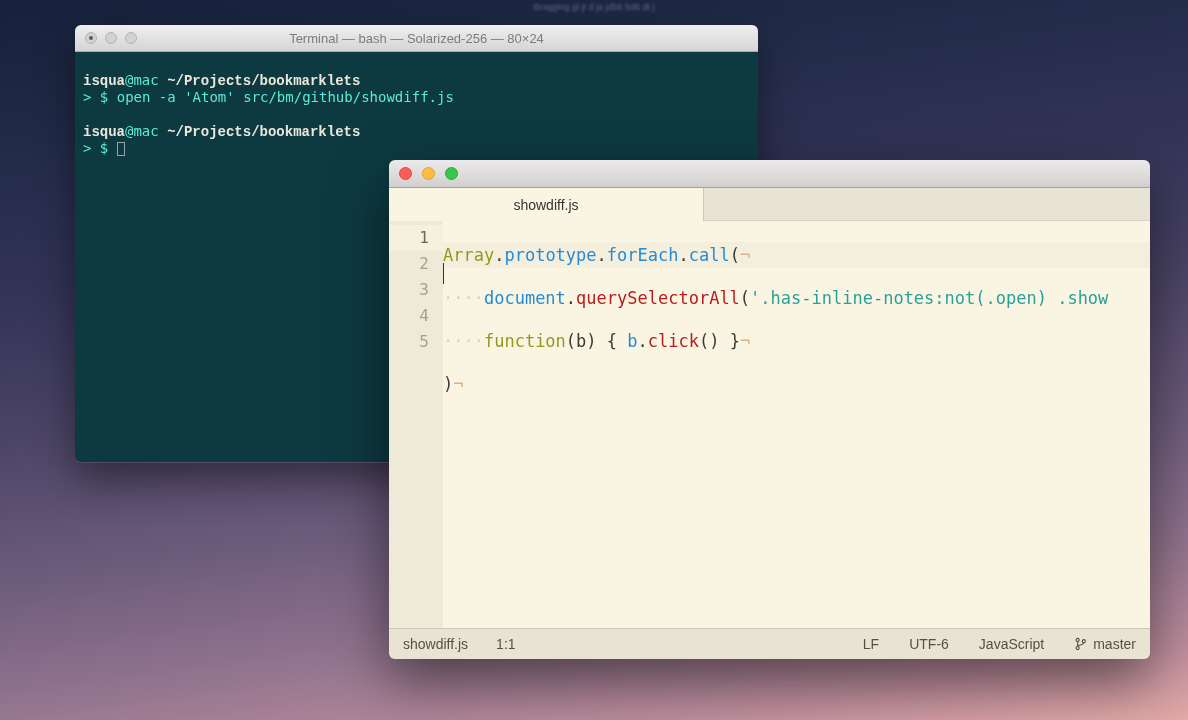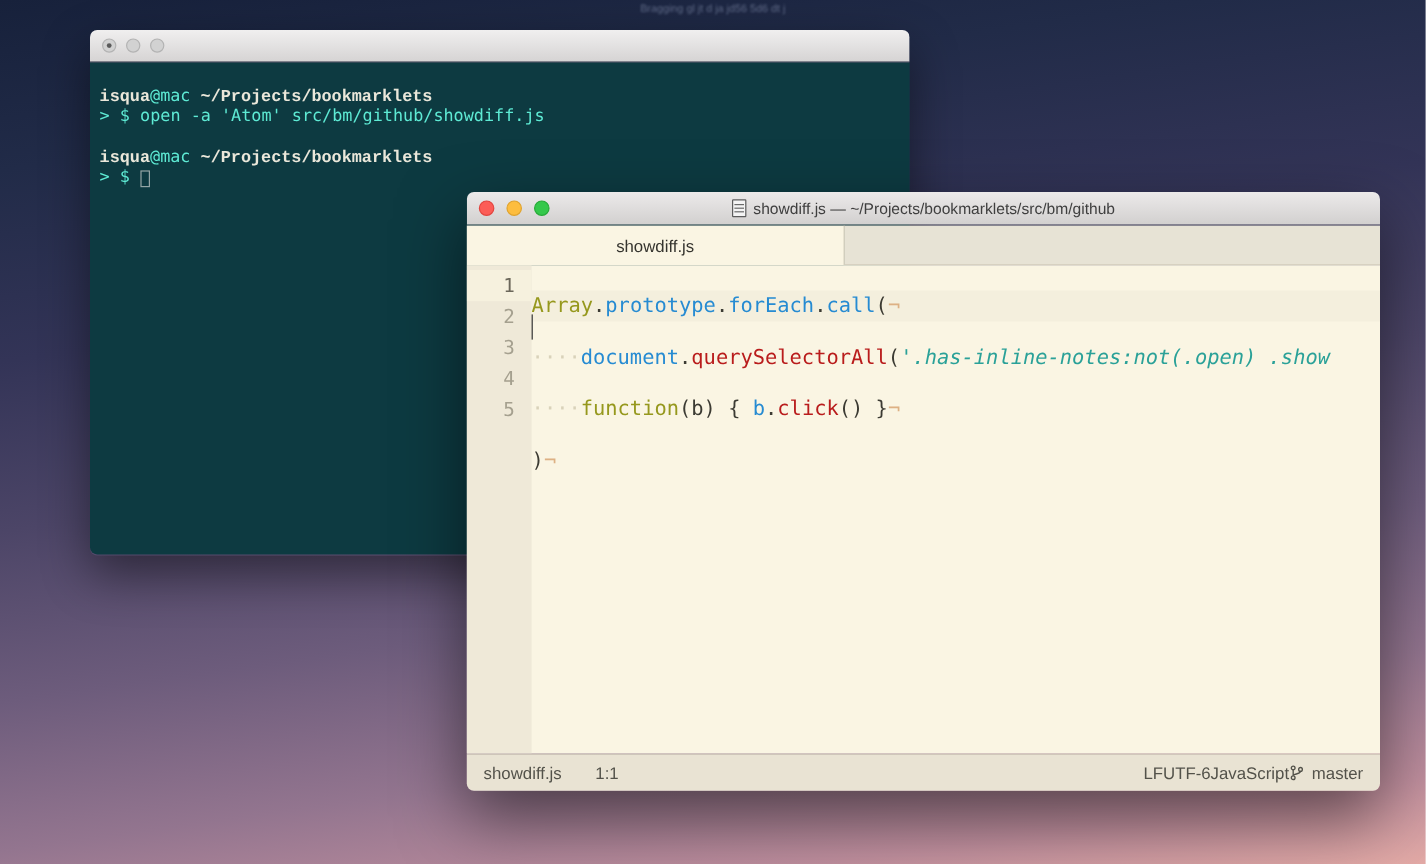--- a/index.html
+++ b/index.html
@@ -106,71 +106,64 @@
     font-size:16px; text-align:right; padding-top:4px; flex:none;
   }
   .g-row { height:26px; padding-right:14px; }
   .g-row.active { background:#f6f1de; color:#6b675a; }
   .code { flex:1; padding-top:4px; white-space:pre; overflow:hidden; }
   .c-row { height:26px;margin-top:17px; }
   .c-row.active { background:rgba(0,0,0,0.025); }
   .tok-plain  { color:#3c3b33; }
   .tok-blue   { color:#268bd2; }
   .tok-purple { color:#b91c1c; }
-  .tok-teal   { color:#2aa198;font-style:italic; }
+  .tok-teal   { color:#2aa198; }
   .tok-olive  { color:#96981d; }
   .tok-invis  { color:#d9d2ba; }
   .tok-eol    { color:#ddb184; }
   .tok-caret  { display:inline-block; width:0; position:relative; }
   .tok-caret::after {
     content:''; position:absolute; left:-1px; top:2px;
     width:2px; height:21px; background:#333;
   }
 
   .ed-statusbar {
     height:31px; flex:none; background:#e9e3d3; border-top:1px solid #ccc6b5;
     border-radius:0 0 6px 6px;
     display:flex; align-items:center; padding:0 14px;
     font-size:14px; color:#53524a;
   }
   .sb-left { display:flex; gap:28px; }
-  .sb-right { margin-left:auto; display:flex; align-items:flex-start; }
+  .sb-right { margin-left:auto; display:flex; gap:30px; align-items:flex-start; }
   .sb-branch { display:flex; align-items:center; gap:6px; }
   .branch-icon { width:13px; height:14px; }
 </style>
 </head>
 <body>
 
 <div class="watermark">Bragging gl jt d ja jd56 5d6 dt j</div>
 
 <div class="window win-terminal">
   <div class="term-titlebar">
     <div class="term-lights">
       <span class="t-light dirty"></span>
       <span class="t-light"></span>
       <span class="t-light"></span>
     </div>
+    <div class="term-title">Terminal — bash — Solarized-256 — 80×24</div>
   </div>
   <div class="term-body" id="terminal-lines"><div class="t-line"><span class="t-bw">isqua</span><span class="t-g">@mac</span><span class="t-bw"> ~/Projects/bookmarklets</span></div><div class="t-line"><span class="t-g">&gt; $ open -a 'Atom' src/bm/github/showdiff.js</span></div><div class="t-line"></div><div class="t-line"><span class="t-bw">isqua</span><span class="t-g">@mac</span><span class="t-bw"> ~/Projects/bookmarklets</span></div><div class="t-line"><span class="t-g">&gt; $ </span><span class="t-cursor"></span></div></div>
 </div>
 
 <div class="window win-editor">
   <div class="ed-titlebar">
     <div class="ed-lights">
       <span class="e-light e-close"></span>
       <span class="e-light e-min"></span>
       <span class="e-light e-zoom"></span>
-    </div>
-    <div class="ed-title-wrap">
-      <span class="doc-icon">
-          <i></i>
-          <i></i>
-          <i></i>
-        </span>
-      <span class="ed-title">showdiff.js — ~/Projects/bookmarklets/src/bm/github</span>
     </div>
   </div>
 
   <div class="ed-tabbar">
     <div class="tab-active">
       <span>showdiff.js</span>
     </div>
     <div class="tab-filler"></div>
   </div>
 

